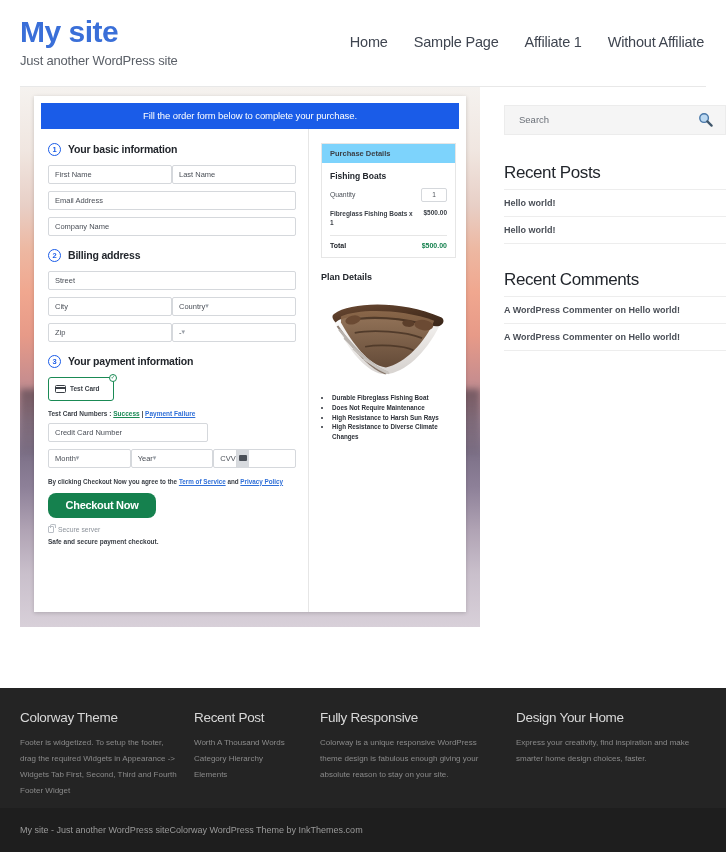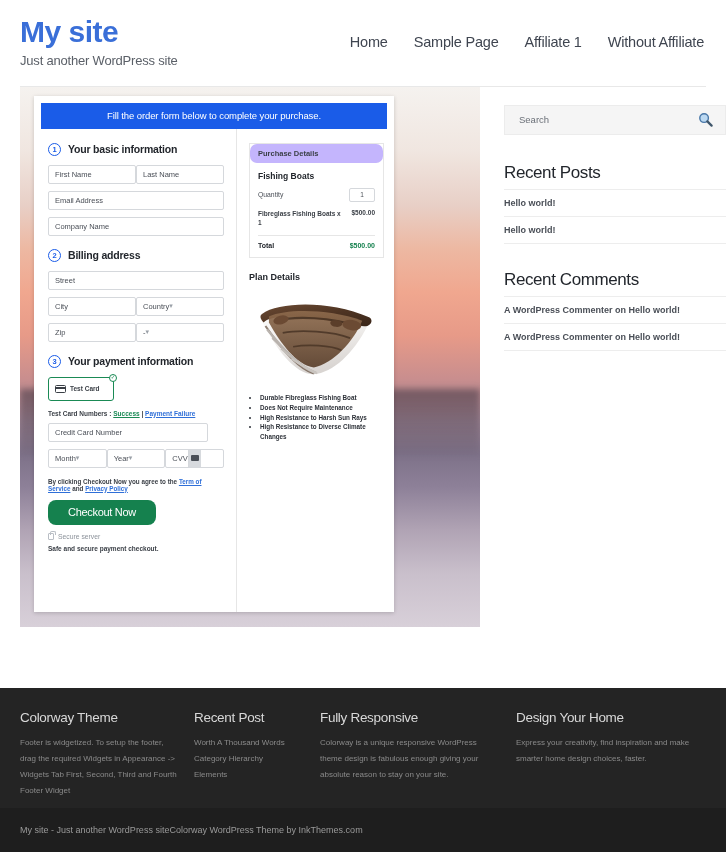--- a/index.html
+++ b/index.html
@@ -65,21 +65,21 @@
         #c9bfcb 90%,
         #d8d0d9 100%);
   }
   .shot-photo:after{
     content:""; position:absolute; left:0; right:0; top:56%; height:12%;
     background:linear-gradient(180deg, rgba(60,48,60,.55), rgba(90,78,94,.15));
     filter:blur(3px);
   }
   .card{
     position:absolute; left:14px; top:9px;
-    width:360px; height:516px;
+    width:432px; height:516px;
     background:#ffffff;
     box-shadow:0 1px 4px rgba(0,0,0,.18);
     overflow:hidden;
   }
   .card-banner{
     height:26px; margin:7px 7px 0 7px;
     background:#1a5ce8;
     color:#ffffff; font-size:9.5px;
     display:flex; align-items:center; justify-content:center;
     letter-spacing:-0.1px;
@@ -126,21 +126,21 @@
     background:#fff; border:1.2px solid #1a8a55;
     color:#1a8a55; font-size:5.5px; line-height:5.5px;
     display:flex; align-items:center; justify-content:center;
   }
   .testcards{ font-size:6.5px; font-weight:bold; color:#3a3f46; margin-bottom:6px; }
   .lk-green{ color:#1a8a55; }
   .lk-blue{ color:#2f6fd8; }
   .terms{ font-size:6.3px; font-weight:bold; color:#3a3f46; margin:10px 0 8px 0; }
   .btn-checkout{
     width:108px; height:25px; background:#15814e; color:#fff;
-    font-size:11px; font-weight:normal; letter-spacing:-0.3px;
+    font-size:11px; font-weight:bold; letter-spacing:-0.3px;
     display:flex; align-items:center; justify-content:center;
     border:none; border-radius:8px; cursor:pointer;
   }
   .secure-row{ display:flex; align-items:center; gap:4px; margin:8px 0 5px 0; }
   .lock-icon{
     width:6px; height:7px; border:1px solid #b9bec5; border-radius:1px;
     position:relative; flex:none;
   }
   .lock-icon:before{
     content:""; position:absolute; left:1px; top:-3px; width:4px; height:3px;
@@ -150,21 +150,21 @@
   .safe-txt{ font-size:6.5px; font-weight:bold; color:#3a3f46; }
   .cvv-icon{
     width:13px; height:17px; background:#d7dade; border-left:1px solid #d5d8dc;
     display:flex; align-items:center; justify-content:center; flex:none;
     margin:-1px -6px -1px 0;
   }
   .cvv-glyph{ width:8px; height:6px; background:#4a4f57; border-radius:1px; }
 
   
   .pd-panel{ border:1px solid #e6e6e6; background:#fff; }
-  .pd-head{ background:#c4b5fd; padding:5px 8px; font-size:7.5px; font-weight:bold; color:#3a3f46;border-radius:7px; }
+  .pd-head{ background:#7dd3fc; padding:5px 8px; font-size:7.5px; font-weight:bold; color:#3a3f46; }
   .pd-body{ padding:8px; }
   .pd-item{ font-size:8.5px; font-weight:bold; color:#22262c; margin-bottom:7px; }
   .pd-row{ display:flex; justify-content:space-between; align-items:center; margin-bottom:7px; }
   .pd-qty-lbl{ font-size:6.8px; color:#4a4f57; }
   .pd-qty-box{
     width:26px; height:14px; border:1px solid #d5d8dc; border-radius:2px;
     font-size:6.5px; color:#4a4f57; display:flex; align-items:center; justify-content:center;
   }
   .pd-line{ display:flex; justify-content:space-between; gap:6px; margin-bottom:7px; }
   .pd-line-name{ font-size:6.5px; font-weight:bold; color:#3a3f46; line-height:1.5; }

